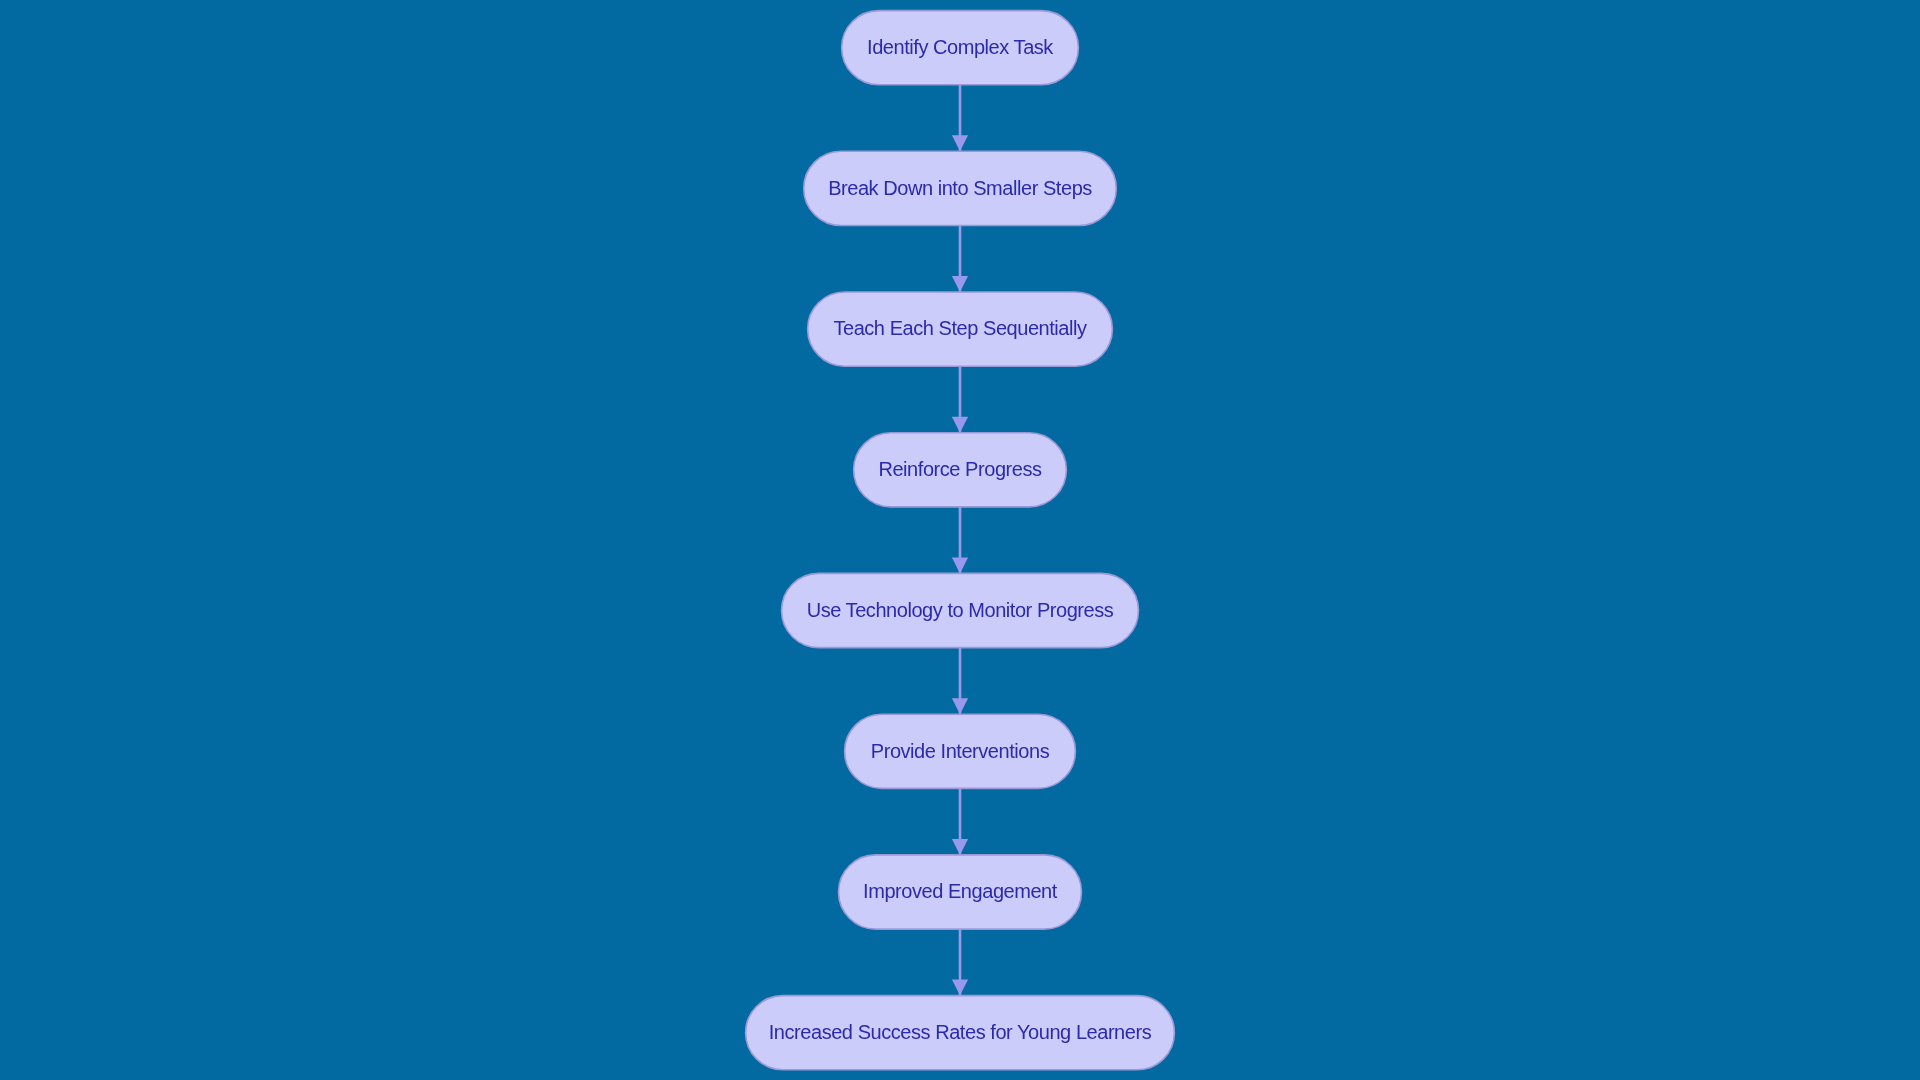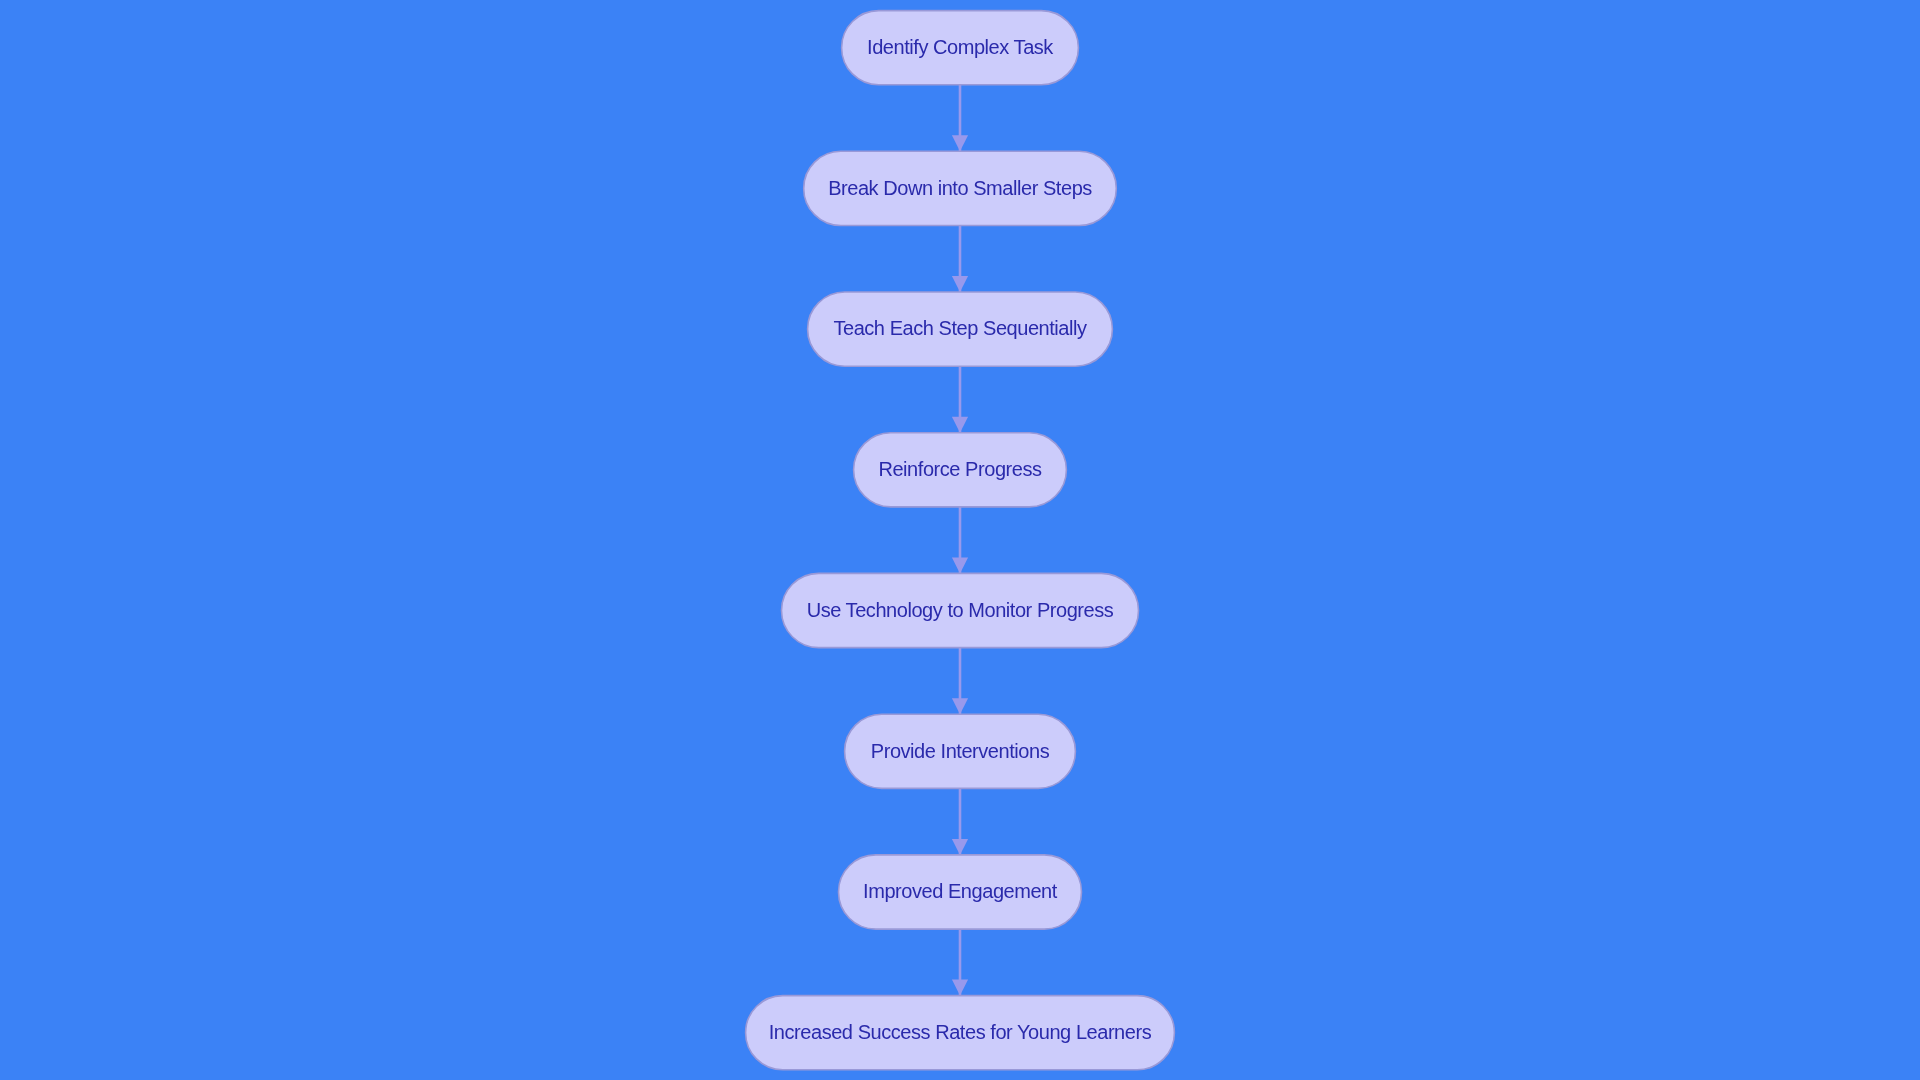--- a/index.html
+++ b/index.html
@@ -23,21 +23,21 @@
     font-size:20px;
     letter-spacing:-0.45px;
     dominant-baseline:auto;
     text-anchor:middle;
   }
   .edge-line { fill:none; stroke-width:2.6; }
 </style>
 </head>
 <body>
 
-<div id="stage" style="background: #3b82f6;">
+<div id="stage" style="background: #0369a1;">
   <svg id="chart" viewBox="0 0 1920 1080">
 
     <g>
       <g>
         <path class="edge-line" d="M960,84.8 L960,151.3" stroke="#9899ec"></path>
         <path class="edge-head" d="M951.9,135.3 L968.1,135.3 L960,151.3 Z" fill="#9899ec"></path>
       </g>
       <g>
         <path class="edge-line" d="M960,225.5 L960,292" stroke="#9899ec"></path>
         <path class="edge-head" d="M951.9,276 L968.1,276 L960,292 Z" fill="#9899ec"></path>

